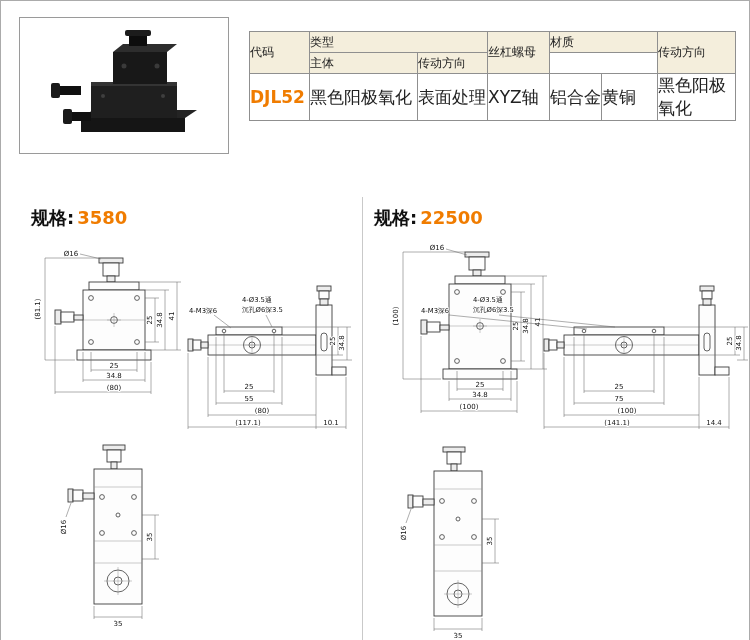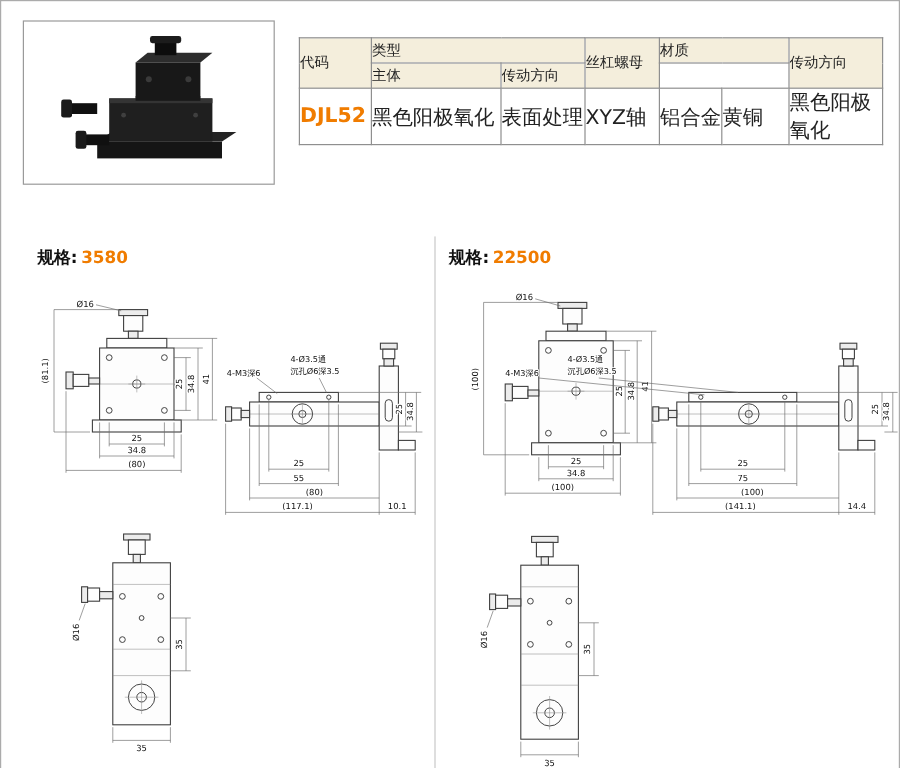--- a/index.html
+++ b/index.html
@@ -10,21 +10,21 @@
   .photo-box { position:absolute; left:18px; top:16px; width:210px; height:137px;
                border:1px solid #9a9a9a; background:#fff;
                display:flex; align-items:center; justify-content:center; }
   .spec-table { position:absolute; left:248px; top:30px; border-collapse:collapse;
                 table-layout:fixed; font-size:12px; color:#222; text-align:left; }
   .spec-table th, .spec-table td { border:1px solid #8f8f8f; padding:0; overflow:hidden; }
   .spec-table th { background:#f4eedc; font-weight:normal; height:21px; }
   .spec-table td { background:#fff; height:18px; font-size:17px; }
   .code-cell { color:#f07c00; font-weight:bold; font-size:12px; }
   .divider-v { position:absolute; left:361px; top:196px; width:1px; height:444px; background:#c9c9c9; }
-  .spec-label { position:absolute; font-size:14px; font-weight:bold; color:#101010; }
+  .spec-label { position:absolute; font-size:18px; font-weight:bold; color:#101010; }
   .spec-label .val { color:#f07c00; margin-left:3px; }
   .drw { position:absolute; overflow:visible; }
   .drw .o  { fill:#fdfdfd; stroke:#3c3c3c; stroke-width:0.9; }
   .drw .o2 { fill:#ececec; stroke:#3c3c3c; stroke-width:0.9; }
   .drw .c  { fill:none; stroke:#3c3c3c; stroke-width:0.8; }
   .drw .d  { stroke:#6b6b6b; stroke-width:0.55; fill:none; }
   .drw .dl { stroke:#8a8a8a; stroke-width:0.45; fill:none; }
   .drw .t  { font-size:7px; fill:#111; font-family:"DejaVu Sans",sans-serif;
              paint-order:stroke fill; stroke:#fff; stroke-width:2px; stroke-linejoin:round; }
   .drw .tn { font-size:6.8px; fill:#111; font-family:"DejaVu Sans",sans-serif;

